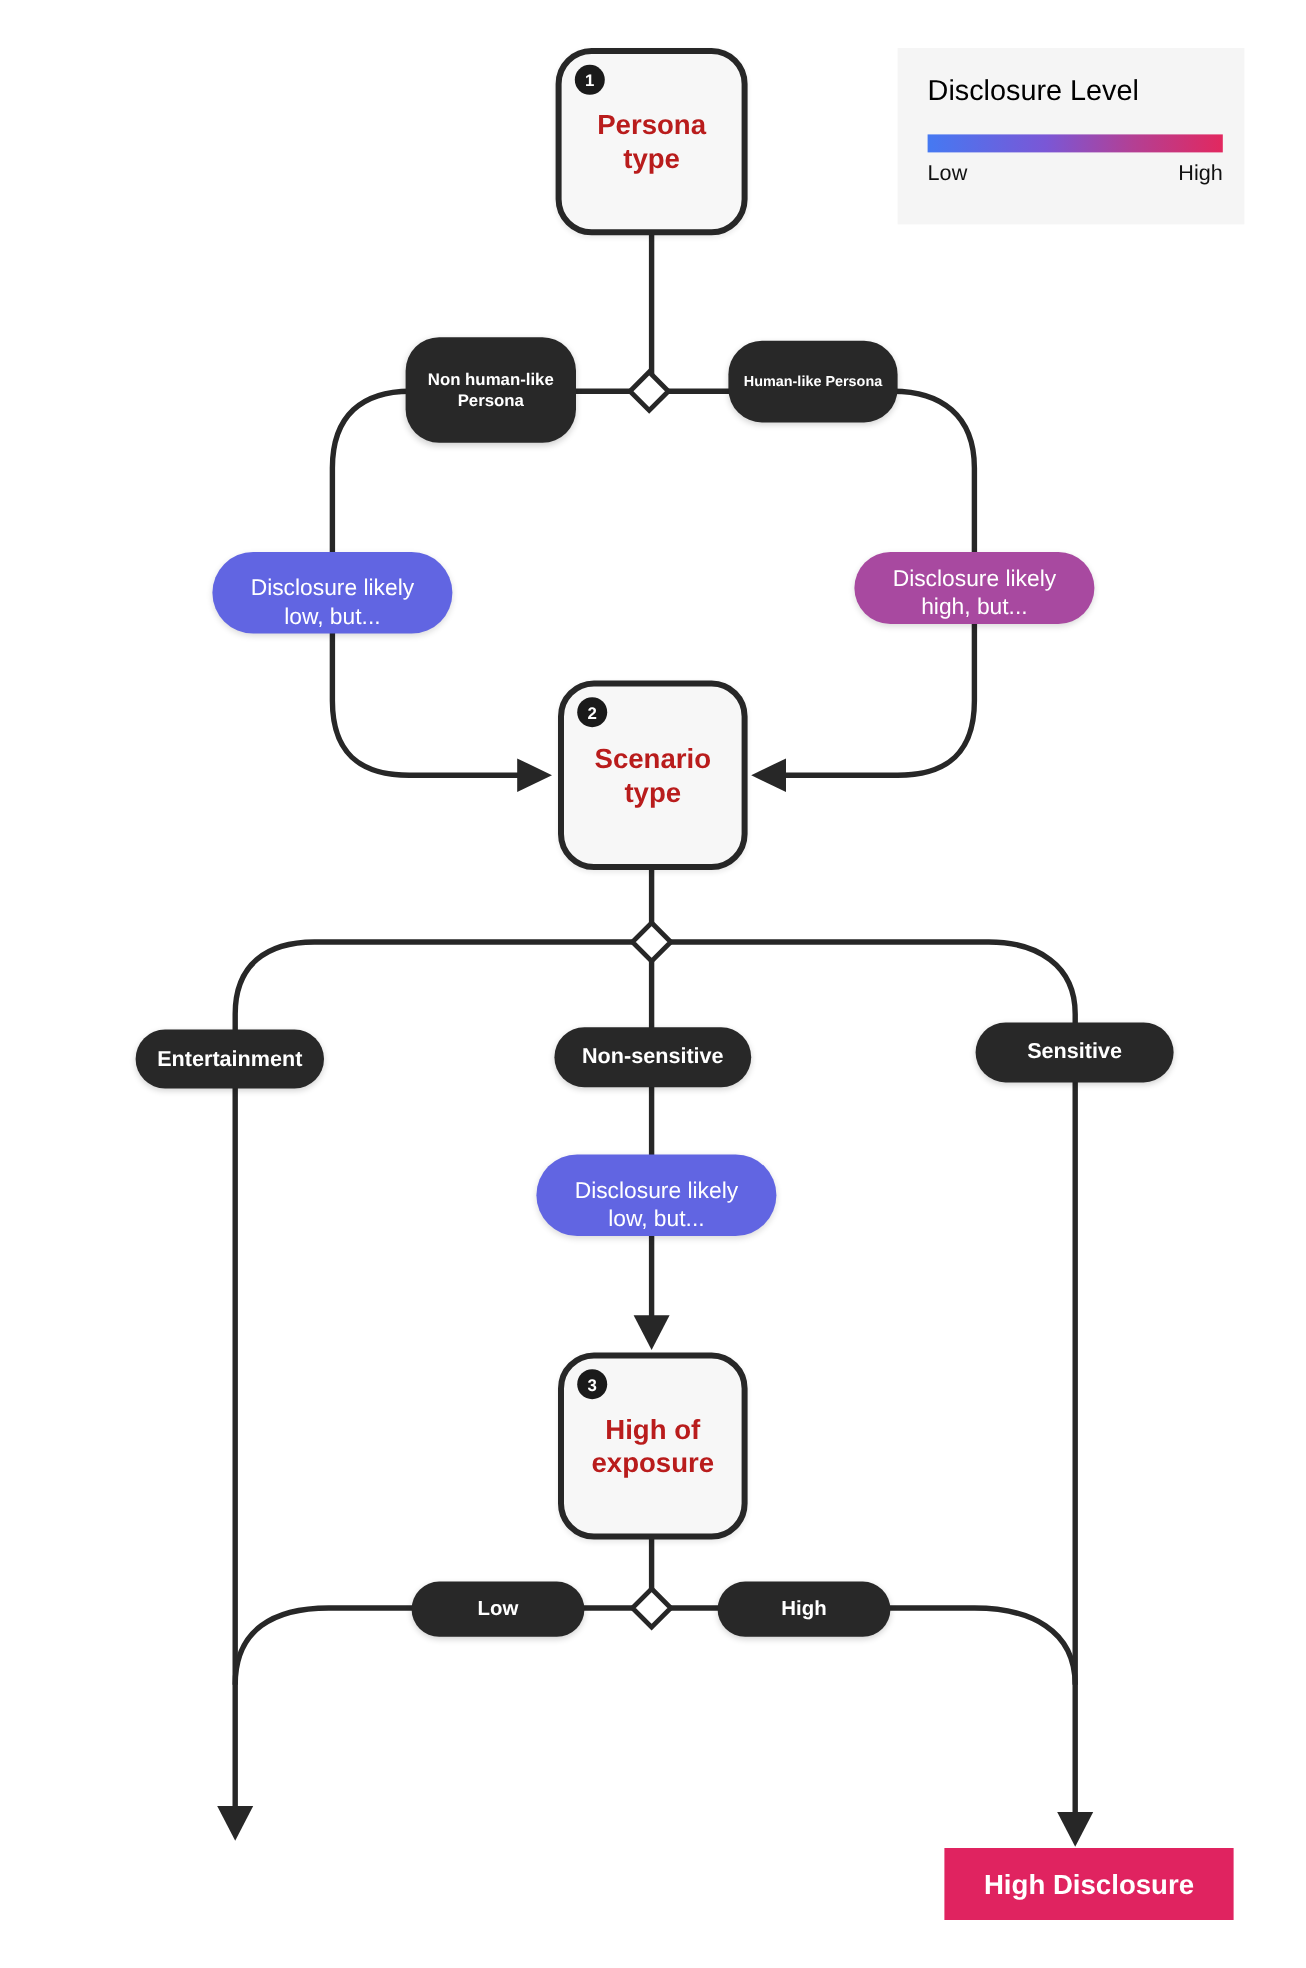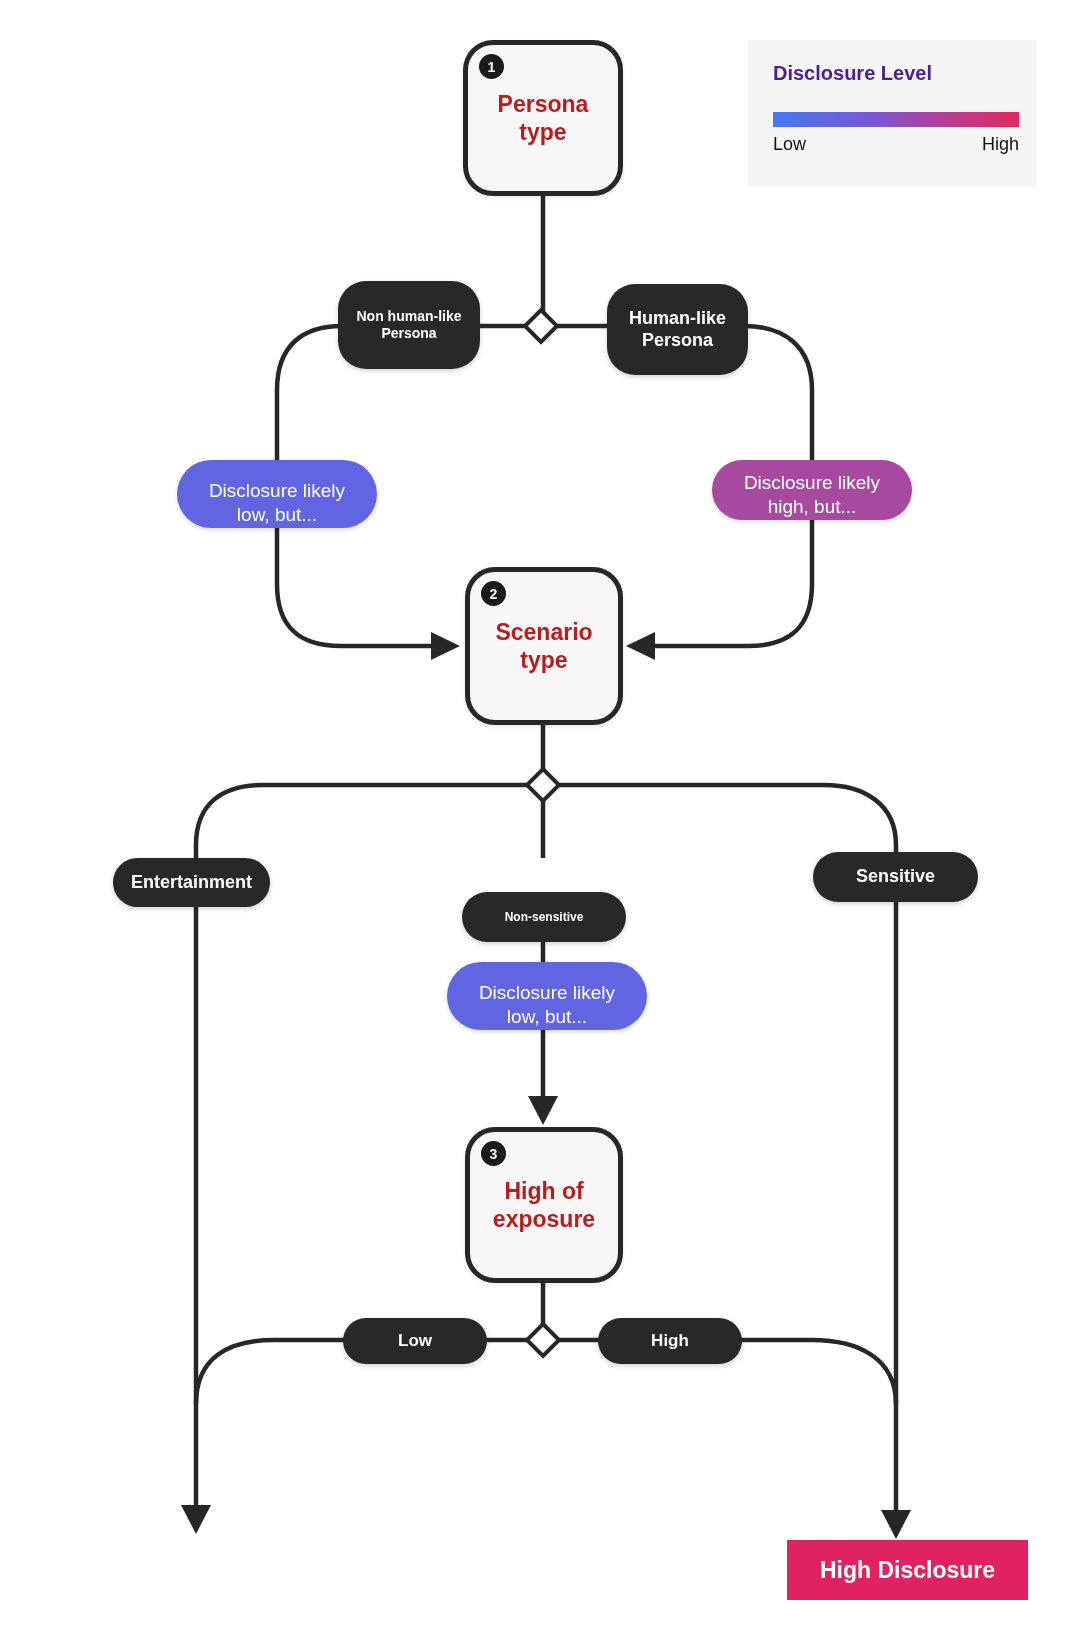--- a/index.html
+++ b/index.html
@@ -25,21 +25,21 @@
   .note span { width:168px; }
   .note-blue { background:var(--note-blue,#6165e2); }
   .note-magenta { background:var(--note-magenta,#a849a0); }
 
   .end { position:absolute; color:#fff; font-weight:bold; font-size:23px;
          display:flex; align-items:center; justify-content:center; }
   .end-blue { background:var(--end-blue,#4879e8); }
   .end-pink { background:var(--end-pink,#e02360); }
 
   .legend { position:absolute; left:748px; top:40px; width:289px; height:147px; background:var(--legend-bg,#f5f5f5); }
-  .legend-title { position:absolute; left:25px; top:22px; font-size:20px; font-weight:bold; color:#4c1d95; }
+  .legend-title { position:absolute; left:25px; top:22px; font-size:24px; font-weight:normal; color:#000000; }
   .legend-bar { position:absolute; left:25px; top:72px; width:246px; height:15px;
                 background:linear-gradient(90deg, var(--grad-start,#4579f2) 0%, var(--grad-mid1,#7a57d6) 40%,
                                            var(--grad-mid2,#b43f93) 70%, var(--grad-end,#e2285f) 100%); }
   .legend-labels { position:absolute; left:25px; top:94px; width:246px; display:flex;
                    justify-content:space-between; font-size:18px; color:#111; }
 </style>
 </head>
 <body>
 
 <div class="canvas">
@@ -92,23 +92,23 @@
     <span class="badge">2</span>
     <span class="node-label">Scenario type</span>
   </div>
 
   <div class="node" style="left:465px; top:1127px; width:158px; height:156px;">
     <span class="badge">3</span>
     <span class="node-label">High of exposure</span>
   </div>
 
   <div class="pill" style="left:338px; top:281px; width:142px; height:88px; font-size:14px;">Non human-like Persona</div>
-  <div class="pill" style="left:607px; top:284px; width:141px; height:91px; font-size:18px;">Human-like Persona</div>
+  <div class="pill" style="left:607px; top:284px; width:141px; height:68px; font-size:12px;">Human-like Persona</div>
   <div class="pill" style="left:113px; top:858px; width:157px; height:49px; font-size:18px;">Entertainment</div>
-  <div class="pill" style="left:462px; top:892px; width:164px; height:50px; font-size:12px;">Non-sensitive</div>
+  <div class="pill" style="left:462px; top:856px; width:164px; height:50px; font-size:18px;">Non-sensitive</div>
   <div class="pill" style="left:813px; top:852px; width:165px; height:50px; font-size:18px;">Sensitive</div>
   <div class="pill" style="left:343px; top:1318px; width:144px; height:46px; font-size:17px;">Low</div>
   <div class="pill" style="left:598px; top:1318px; width:144px; height:46px; font-size:17px;">High</div>
 
   <div class="note note-blue" style="left:177px; top:460px; width:200px; height:68px;">
     <span>Disclosure likely low, but...</span>
   </div>
   <div class="note note-magenta" style="left:712px; top:460px; width:200px; height:60px;">
     <span>Disclosure likely high, but...</span>
   </div>

